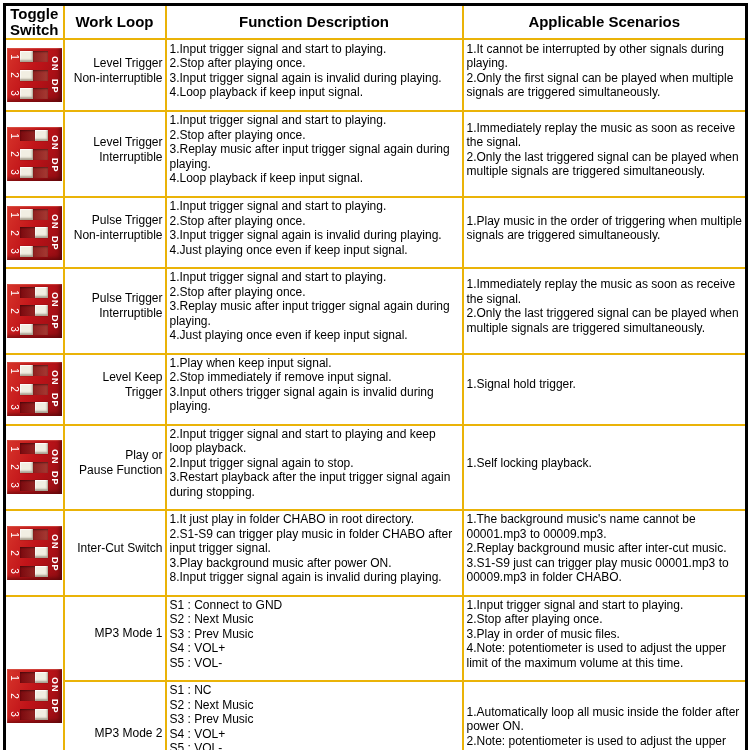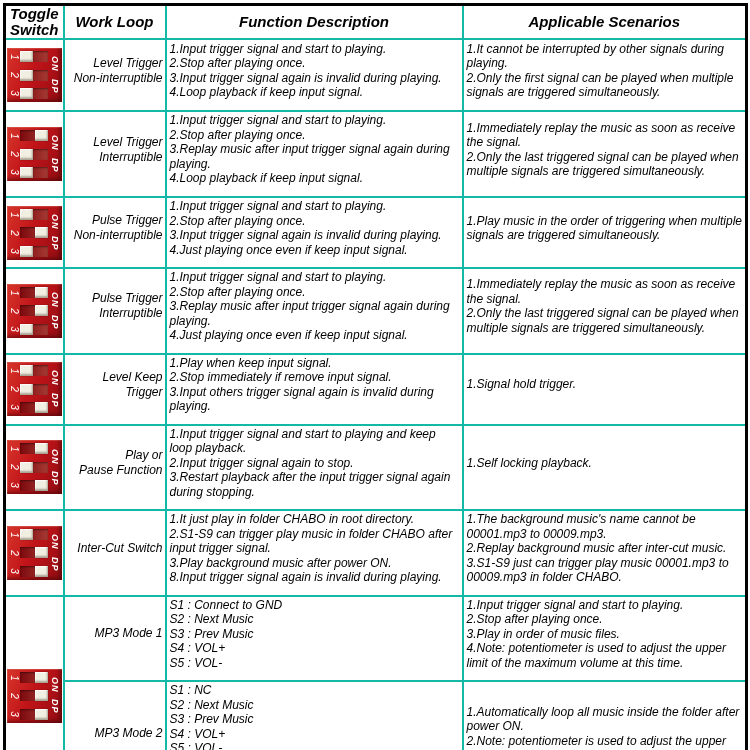--- a/index.html
+++ b/index.html
@@ -10,24 +10,23 @@
   }
   table.spec {
     border-collapse:collapse;
     table-layout:fixed;
     width:742px;
     margin:3px;
     border:3px solid #000;
     background:#fff;
   }
   th, td {
-    border:2px solid #14b8a6;
+    border:2px solid #eab308;
     overflow:hidden;
     vertical-align:middle;
-    font-style:italic;
   }
   th {
     font-size:15px;
     font-weight:bold;
     text-align:center;
     line-height:16px;
     padding:0 1px;
   }
   td { font-size:12px; padding:1px 2px 10px 3px; }
   td .line { line-height:14.5px; }
@@ -337,21 +336,21 @@
               <span>ON</span>
               <span>DP</span>
             </div>
           </div>
         </td>
         <td class="wm-cell">
           <div class="line">Play or</div>
           <div class="line">Pause Function</div>
         </td>
         <td class="fn-cell">
-          <div class="line">1.Input trigger signal and start to playing and keep loop playback.</div>
+          <div class="line">2.Input trigger signal and start to playing and keep loop playback.</div>
           <div class="line">2.Input trigger signal again to stop.</div>
           <div class="line">3.Restart playback after the input trigger signal again during stopping.</div>
         </td>
         <td class="sc-cell">
           <div class="line">1.Self locking playback.</div>
         </td>
       </tr>
       <tr class="row-6">
         <td class="switch-cell">
           <div class="dip">

